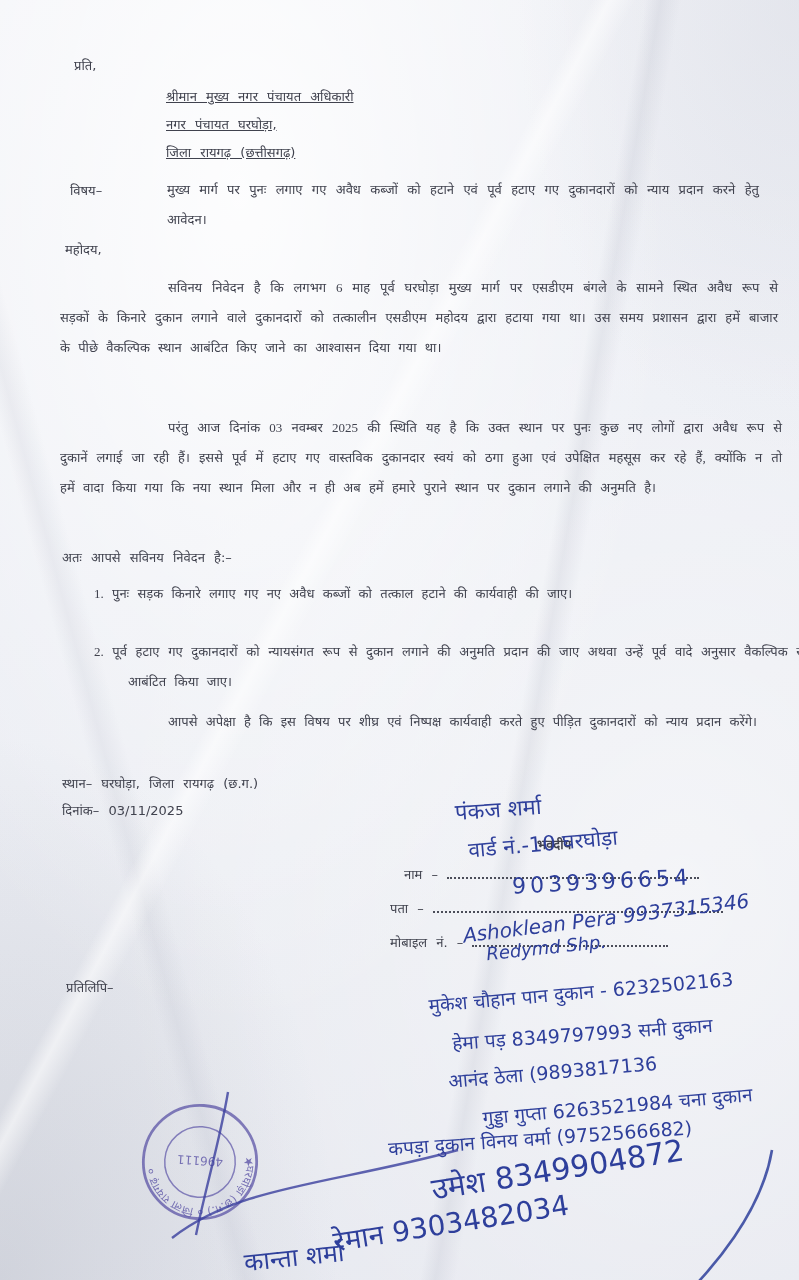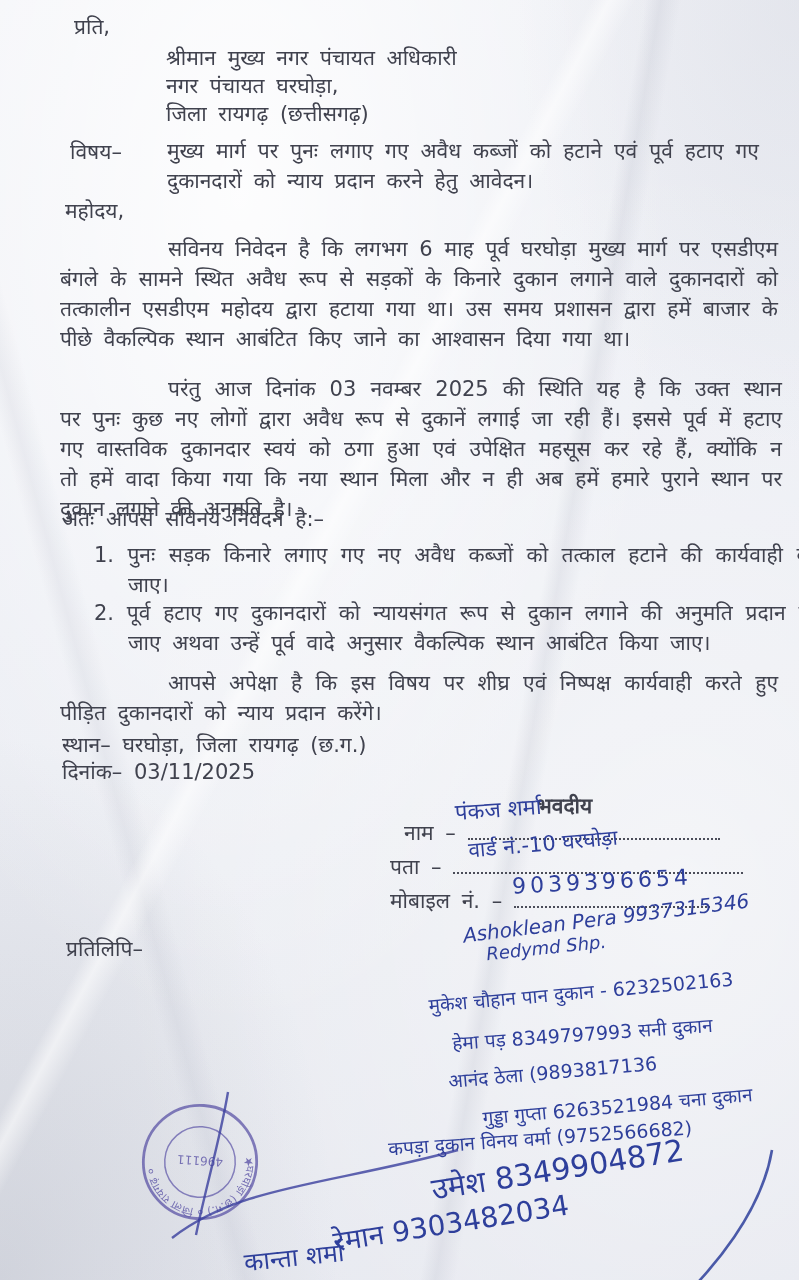--- a/index.html
+++ b/index.html
@@ -13,37 +13,37 @@
     color:#40424e;
   }
   .crease{position:absolute;inset:0;pointer-events:none;
     background:
       linear-gradient(118deg, transparent 40%, rgba(255,255,255,.55) 41.2%, transparent 43%),
       linear-gradient(100deg, transparent 63%, rgba(168,172,188,.18) 64.5%, transparent 66.5%),
       linear-gradient(75deg, transparent 20%, rgba(168,172,188,.14) 21.5%, transparent 23.5%),
       radial-gradient(ellipse at 0% 100%, rgba(140,145,160,.25), transparent 30%),
       radial-gradient(ellipse at 100% 0%, rgba(200,203,214,.3), transparent 25%);
   }
-  .t{position:absolute; font-size:21px; line-height:30px; word-spacing:5px;}
-  .just{text-align:justify;}
+  .t{position:absolute; font-size:13px; line-height:30px; word-spacing:5px;margin-top:39px;}
+  .just{text-align:justify;font-family:Liberation Serif, serif;}
   .hw{position:absolute; color:#2e3f9b; font-size:19px; line-height:24px; white-space:nowrap;}
   .hw-en{font-style:italic;}
   .dots{display:inline-block; border-bottom:2px dotted #4b4d59; height:20px; vertical-align:baseline;}
   .req{padding-left:34px; text-indent:-34px;}
   svg{display:block;}
   .stroke-layer{position:absolute; inset:0; pointer-events:none;}
 </style>
 </head>
 <body>
 
 <div id="page">
   <div class="crease"></div>
 
   <div class="t" style="left:74px; top:12px;">प्रति,</div>
-  <div class="t" style="left:166px; top:44px; line-height:28px;">
+  <div class="t" style="left:166px; top:44px; line-height:28px;text-decoration:underline;">
     <div>श्रीमान मुख्य नगर पंचायत अधिकारी</div>
     <div>नगर पंचायत घरघोड़ा,</div>
     <div>जिला रायगढ़ (छत्तीसगढ़)</div>
   </div>
 
   <div class="t" style="left:70px; top:137px;">विषय–</div>
   <div class="t just" style="left:167px; top:136px; width:592px;">मुख्य मार्ग पर पुनः लगाए गए अवैध कब्जों को हटाने एवं पूर्व हटाए गए दुकानदारों को न्याय प्रदान करने हेतु आवेदन।</div>
 
   <div class="t" style="left:65px; top:196px;">महोदय,</div>
   <div class="t just" style="left:60px; top:234px; width:718px; text-indent:108px;">सविनय निवेदन है कि लगभग 6 माह पूर्व घरघोड़ा मुख्य मार्ग पर एसडीएम बंगले के सामने स्थित अवैध रूप से सड़कों के किनारे दुकान लगाने वाले दुकानदारों को तत्कालीन एसडीएम महोदय द्वारा हटाया गया था। उस समय प्रशासन द्वारा हमें बाजार के पीछे वैकल्पिक स्थान आबंटित किए जाने का आश्वासन दिया गया था।</div>

